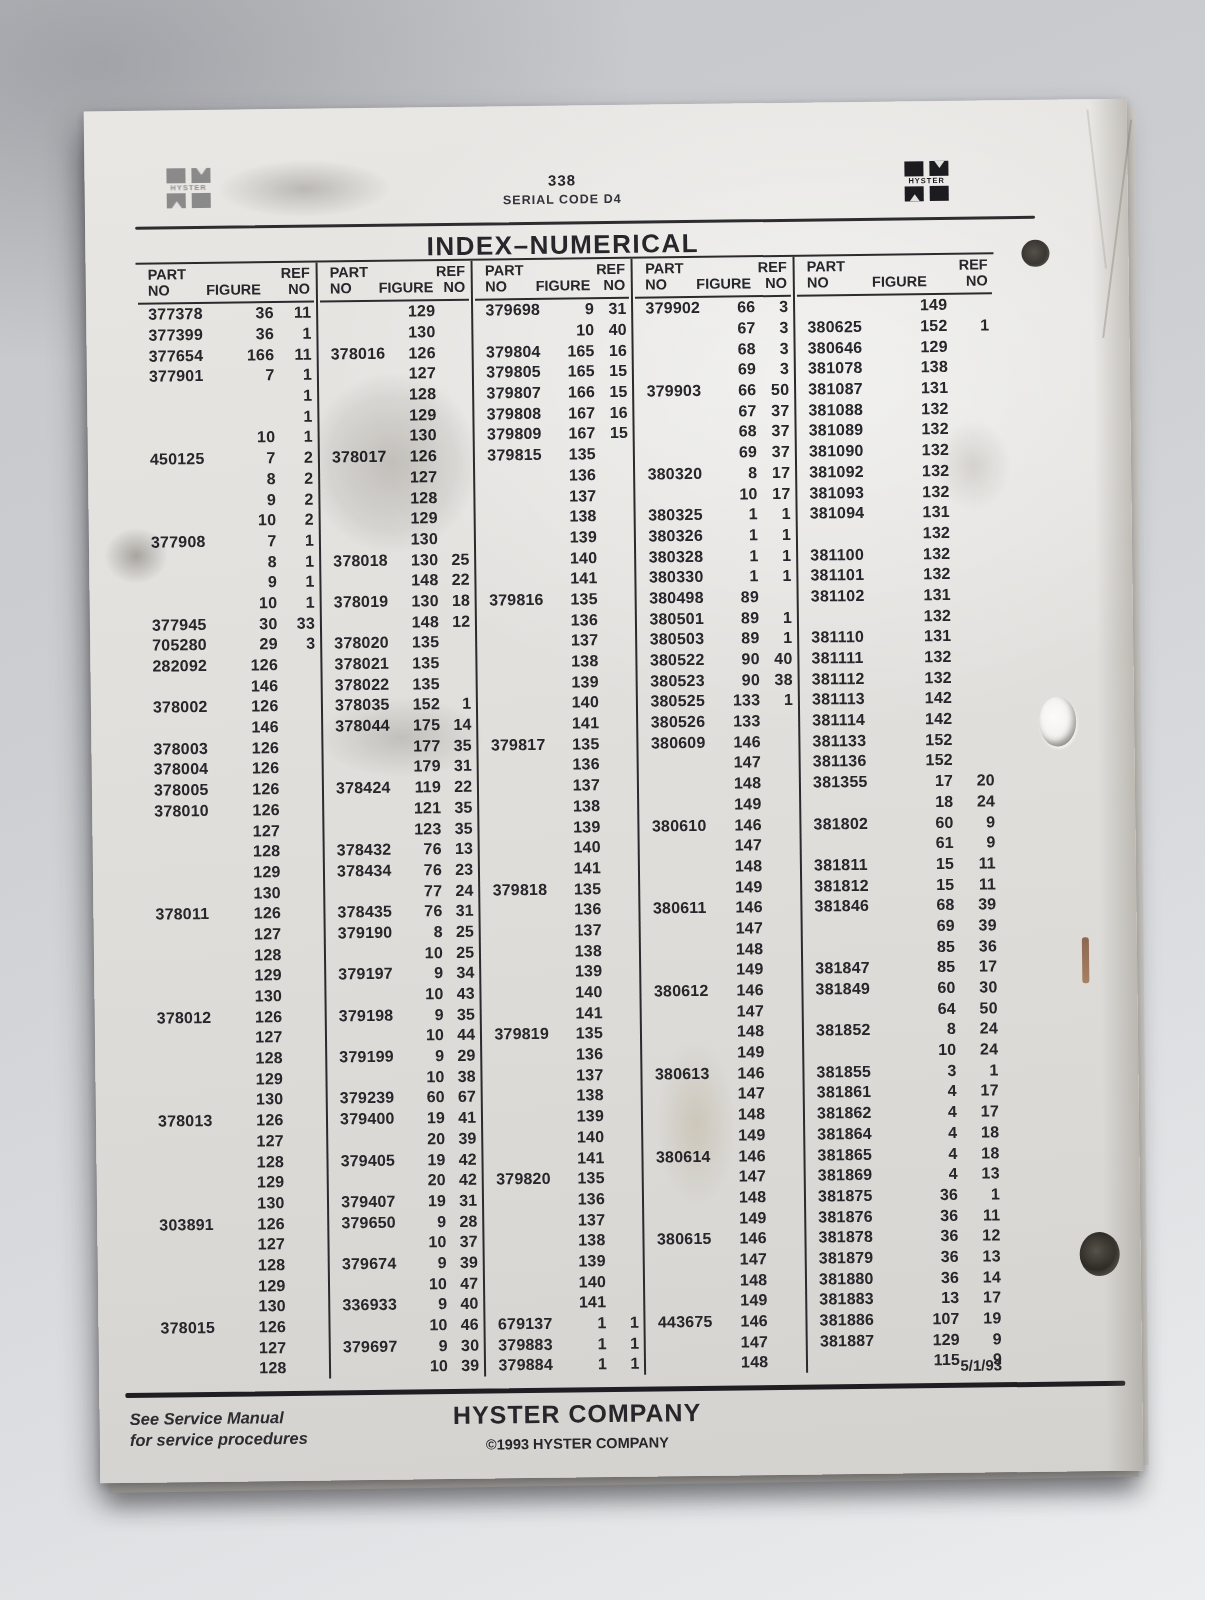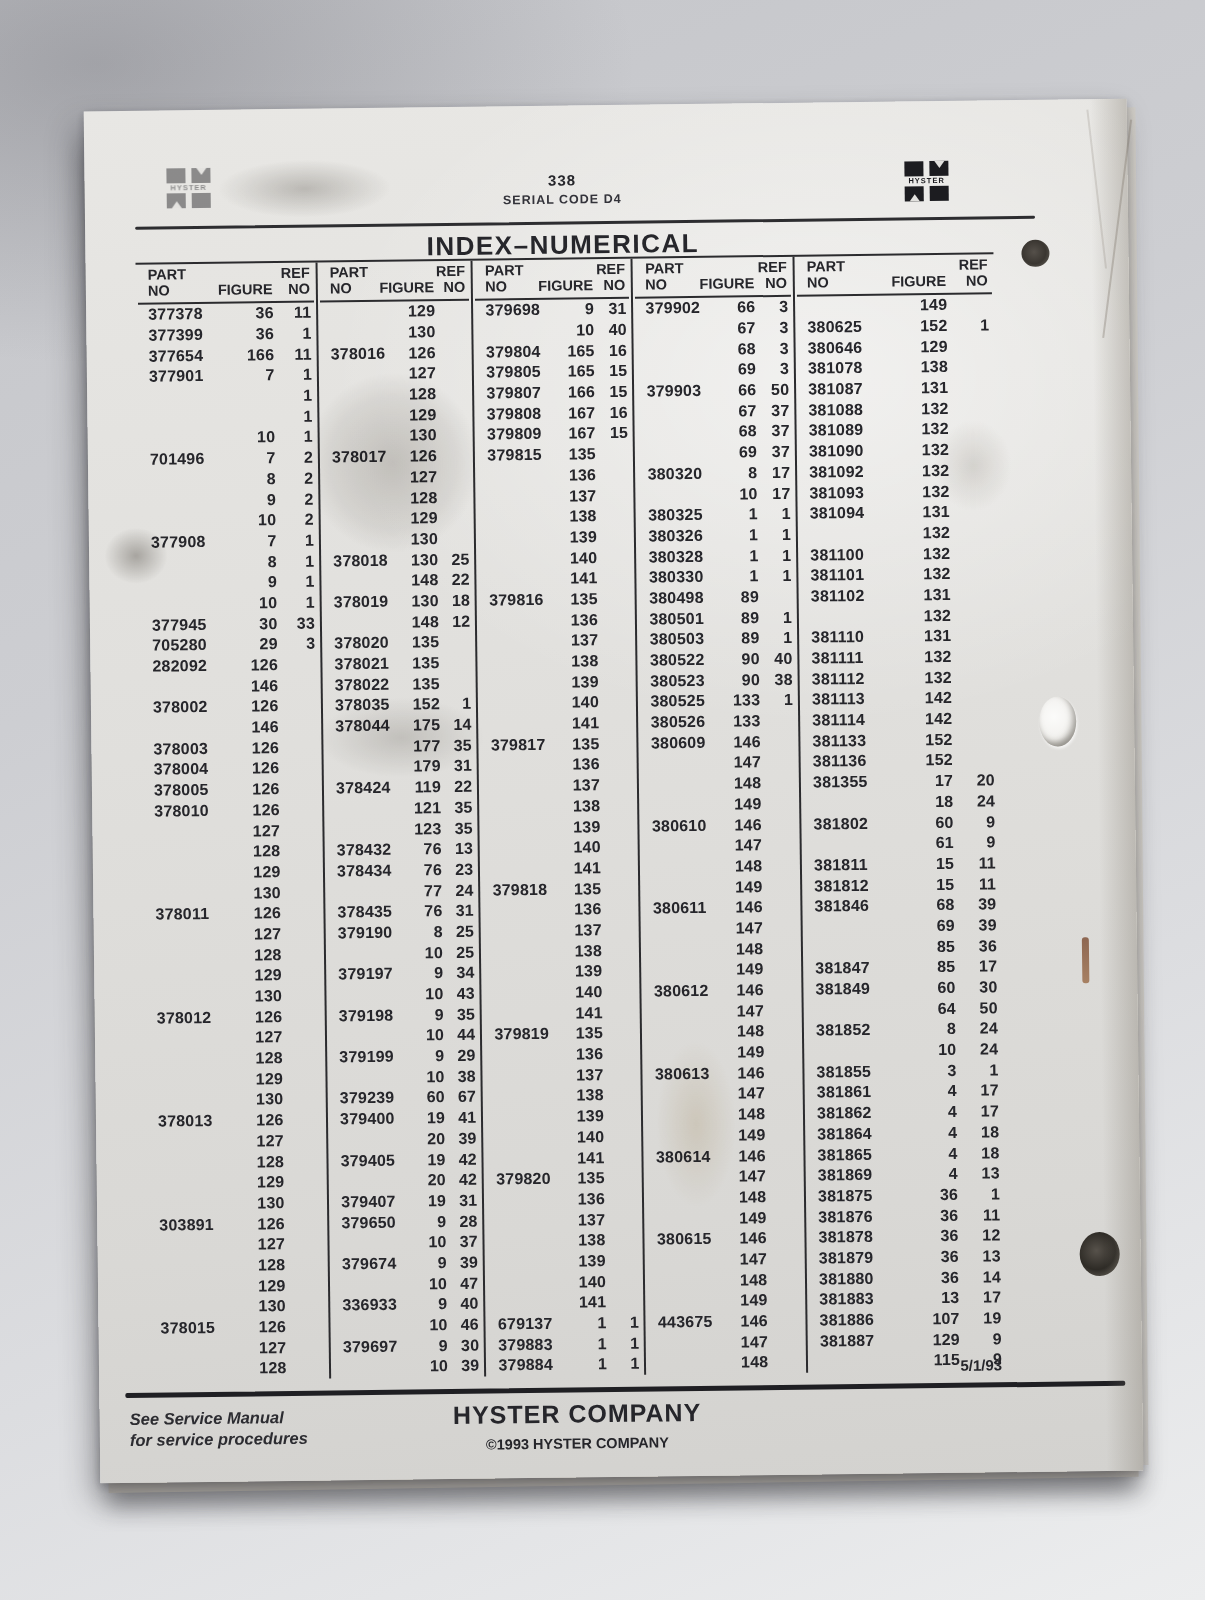--- a/index.html
+++ b/index.html
@@ -53,21 +53,21 @@
   .tcol + .tcol{border-left:2px solid #2b2b2e;}
   .tcol:nth-child(1){flex:1.12;}
   .tcol:nth-child(2){flex:.95;}
   .tcol:nth-child(3){flex:.98;}
   .tcol:nth-child(4){flex:.99;}
   .tcol:nth-child(5){flex:1.24;}
   .thead{border-bottom:2.5px solid #2b2b2e;padding:2px 2px 3px 2px;}
   .th-l1{display:flex;justify-content:space-between;font-size:14.5px;font-weight:700;padding:0 2px 0 8px;}
   .th-l2{display:flex;font-size:14.5px;font-weight:700;padding:0 2px 1px 8px;}
   .th-l2 .h-no1{width:36%;}
-  .th-l2 .h-fig{width:41%;text-align:right;}
+  .th-l2 .h-fig{width:41%;}
   .th-l2 .h-no2{width:23%;text-align:right;}
   .trow{display:flex;height:20.7px;align-items:center;font-size:16px;font-weight:700;letter-spacing:.2px;}
   .c-part{width:44%;padding-left:10px;white-space:nowrap;}
   .c-fig{width:33%;text-align:right;white-space:nowrap;}
   .c-ref{width:23%;text-align:right;padding-right:3px;white-space:nowrap;}
   .trow:first-child{margin-top:2px;}
   
   .f-date{position:absolute;right:140px;top:1256px;font-size:15px;font-weight:700;}
   .f-rule{position:absolute;left:26px;top:1282px;width:1000px;height:5px;background:#1f1f23;border-radius:2px;}
   .f-note{position:absolute;left:30px;top:1298px;font-style:italic;font-size:16.5px;font-weight:700;line-height:21px;color:#2c2c31;}
@@ -181,21 +181,21 @@
             <span class="c-part"></span>
             <span class="c-fig"></span>
             <span class="c-ref">1</span>
           </div>
           <div class="trow">
             <span class="c-part"></span>
             <span class="c-fig">10</span>
             <span class="c-ref">1</span>
           </div>
           <div class="trow">
-            <span class="c-part">701496</span>
+            <span class="c-part">450125</span>
             <span class="c-fig">7</span>
             <span class="c-ref">2</span>
           </div>
           <div class="trow">
             <span class="c-part"></span>
             <span class="c-fig">8</span>
             <span class="c-ref">2</span>
           </div>
           <div class="trow">
             <span class="c-part"></span>

